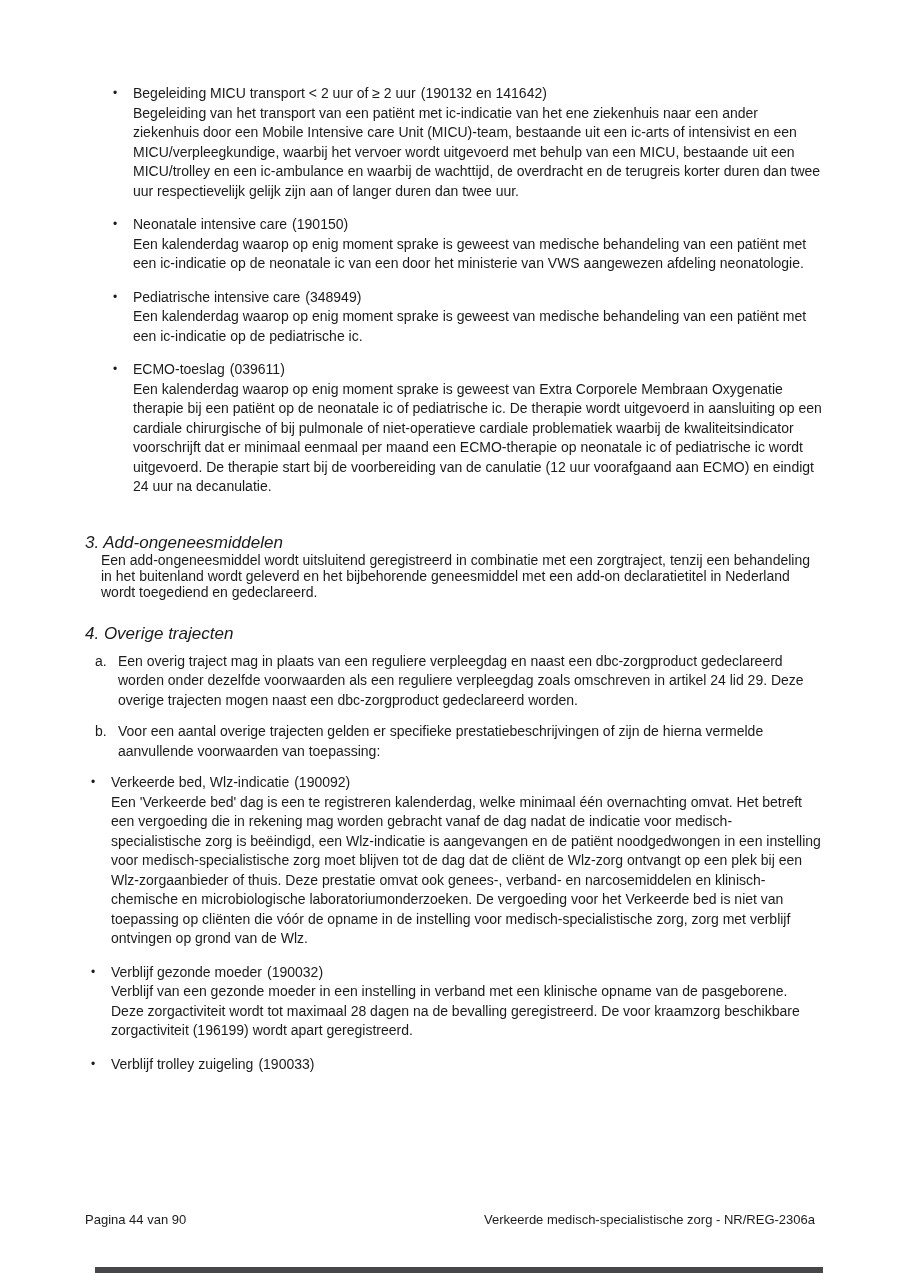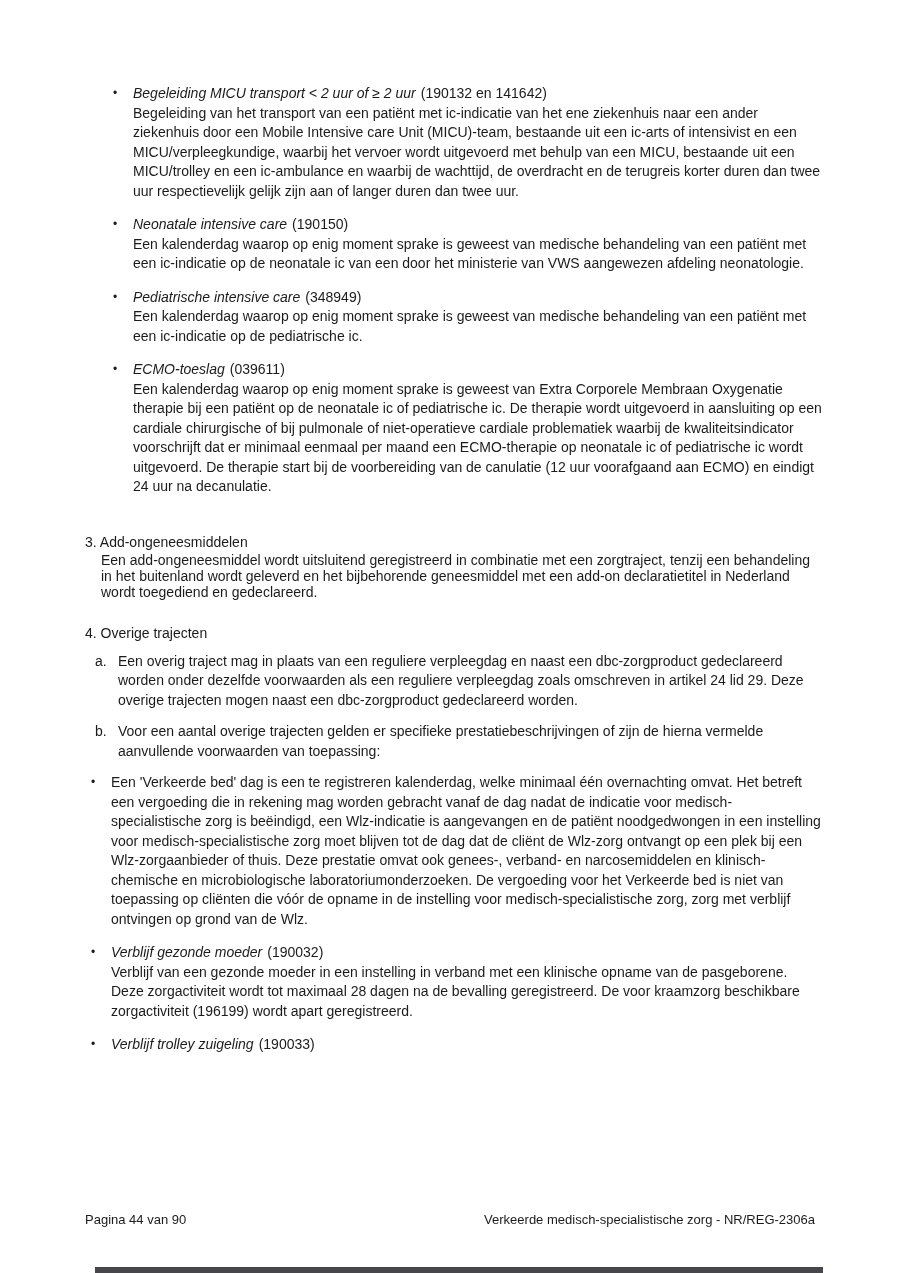--- a/index.html
+++ b/index.html
@@ -23,23 +23,23 @@
   }
   .bullet { display: flex; margin-bottom: 14px; }
   .bullet .dot {
     flex: 0 0 20px;
     margin-left: 28px;
     font-size: 12px;
     line-height: 19.5px;
     color: #1b1b1b;
   }
   .bullet-content { flex: 1; }
-  .b-title { font-style: italic; }
+  .b-title { }
   .b-code { margin-left: 5px; }
-  .heading { font-weight: normal; font-size: 14px; line-height: 19.5px; }
+  .heading { font-style: italic; font-weight: normal; font-size: 17px; line-height: 19.5px; }
   .para { font-size: 14px; line-height: 16px; margin-left: 16px; }
   .sec3 { margin-top: 36px; }
   .sec4 { margin-top: 24px; }
   .ab-item { display: flex; }
   .ab-item.first { margin-top: 8px; }
   .ab-item.second { margin-top: 12px; }
   .ab-marker { flex: 0 0 14px; margin-left: 10px; margin-right: 9px; }
   .ab-body { flex: 1; }
   .sub-bullets { margin-top: 12px; }
   .sub-bullets .bullet .dot { margin-left: 6px; }
@@ -121,20 +121,21 @@
       <div class="ab-item second">
         <span class="ab-marker">b.</span>
         <div class="ab-body">Voor een aantal overige trajecten gelden er specifieke prestatiebeschrijvingen of zijn de hierna vermelde aanvullende voorwaarden van toepassing:</div>
       </div>
 
       <div class="sub-bullets">
 
         <div class="bullet">
           <span class="dot">•</span>
           <div class="bullet-content">
+            <div><span class="b-title">Verkeerde bed, Wlz-indicatie</span><span class="b-code">(190092)</span></div>
             <div>Een 'Verkeerde bed' dag is een te registreren kalenderdag, welke minimaal één overnachting omvat. Het betreft een vergoeding die in rekening mag worden gebracht vanaf de dag nadat de indicatie voor medisch-specialistische zorg is beëindigd, een Wlz-indicatie is aangevangen en de patiënt noodgedwongen in een instelling voor medisch-specialistische zorg moet blijven tot de dag dat de cliënt de Wlz-zorg ontvangt op een plek bij een Wlz-zorgaanbieder of thuis. Deze prestatie omvat ook genees-, verband- en narcosemiddelen en klinisch-chemische en microbiologische laboratoriumonderzoeken. De vergoeding voor het Verkeerde bed is niet van toepassing op cliënten die vóór de opname in de instelling voor medisch-specialistische zorg, zorg met verblijf ontvingen op grond van de Wlz.</div>
           </div>
         </div>
 
         <div class="bullet">
           <span class="dot">•</span>
           <div class="bullet-content">
             <div><span class="b-title">Verblijf gezonde moeder</span><span class="b-code">(190032)</span></div>
             <div>Verblijf van een gezonde moeder in een instelling in verband met een klinische opname van de pasgeborene. Deze zorgactiviteit wordt tot maximaal 28 dagen na de bevalling geregistreerd. De voor kraamzorg beschikbare zorgactiviteit (196199) wordt apart geregistreerd.</div>
           </div>

